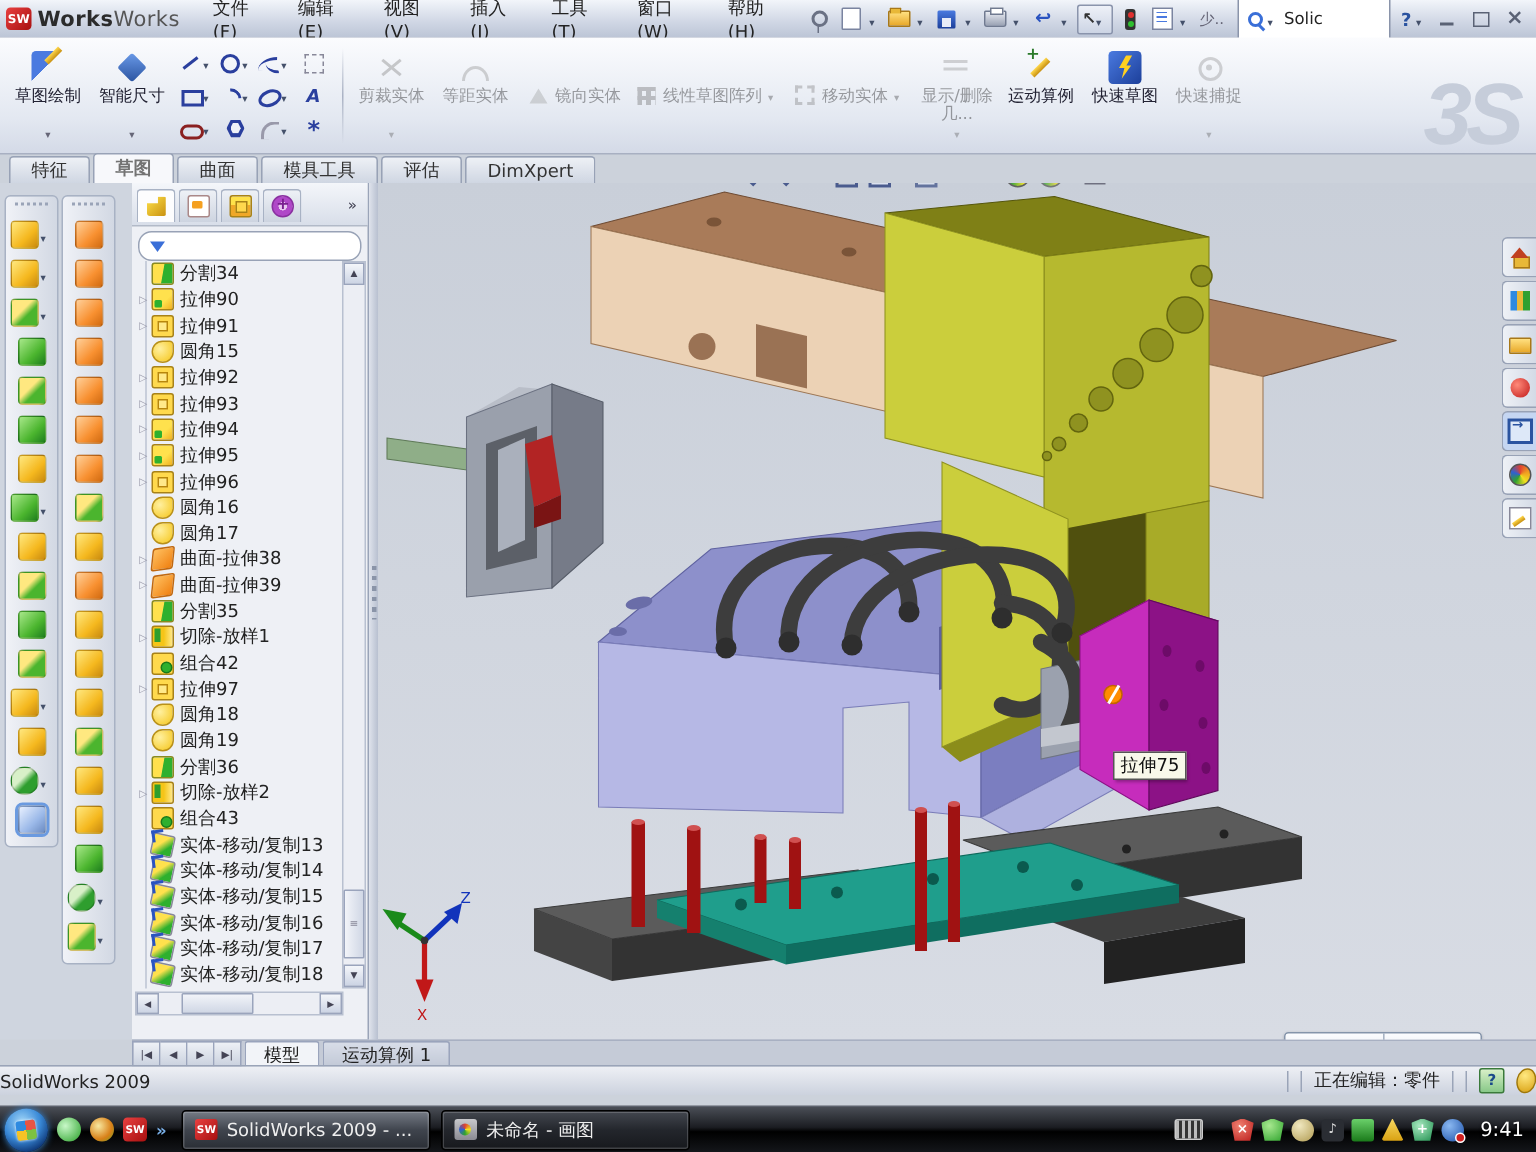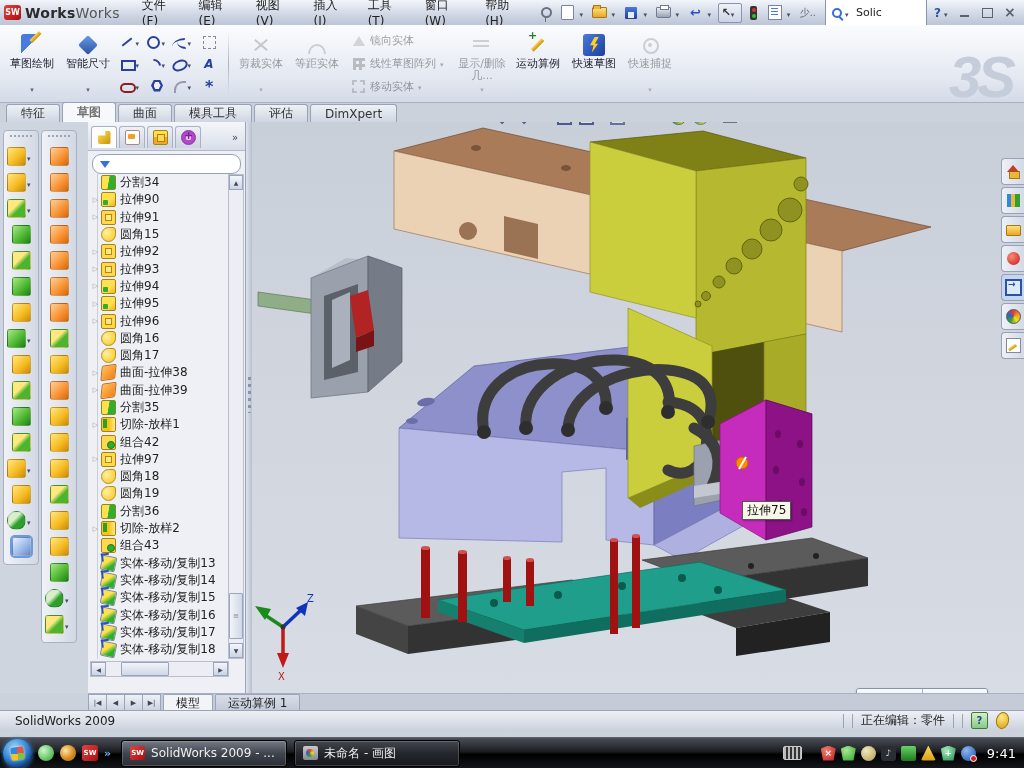--- a/index.html
+++ b/index.html
@@ -64,21 +64,21 @@
   .disabled{opacity:.42;filter:grayscale(.9);align-items:center;}
   .ci{width:22px;height:22px;display:flex;align-items:center;justify-content:center;position:relative}
   .ci-sketch{background:linear-gradient(135deg,#4a7ae0 45%,transparent 45%);border-radius:3px;position:relative}
   .ci-sketch::after{content:"";position:absolute;right:1px;top:1px;width:13px;height:4px;background:linear-gradient(#ffd84d,#c89010);transform:rotate(-45deg)}
   .ci-dim{width:14px;height:14px;background:linear-gradient(135deg,#6a9ae8,#2a53a0);transform:rotate(45deg);border-radius:2px}
   .ci-trim{background:none}
   .ci-trim::before,.ci-trim::after{content:"";position:absolute;left:10px;top:3px;width:2px;height:16px;background:#888}
   .ci-trim::after{transform:rotate(50deg)}.ci-trim::before{transform:rotate(-50deg)}
   .ci-convert{width:15px;height:15px;border:2px solid #2a3f9e;background:linear-gradient(135deg,#cdd9f2 50%,#4a7ae0 50%)}
   .ci-offset{border:2px solid #999;border-radius:50% 50% 0 0/100% 100% 0 0;border-bottom:none;width:14px;height:8px;margin-top:8px}
-  .stack3{display:flex;flex-direction:column;gap:1px;z-index:1}
+  .stack3{display:flex;flex-direction:row;gap:1px;z-index:1}
   .srow{display:flex;align-items:center;gap:4px;height:22px;font-size:11px;color:#223;padding:0 4px;border-radius:2px}
   .si{width:15px;height:15px;display:inline-flex;align-items:center;justify-content:center;position:relative}
   .si-mirror::after{content:"";width:0;height:0;border-left:6px solid transparent;border-right:6px solid transparent;border-bottom:10px solid #9aa;}
   .si-grid{background:
      repeating-linear-gradient(90deg,#778 0 3px,transparent 3px 6px),
      repeating-linear-gradient(#778 0 3px,transparent 3px 6px);width:12px;height:12px}
   .si-move{border:2px dashed #889;width:9px;height:9px}
   .vsep{width:1px;height:64px;background:linear-gradient(transparent,#aab2c4,transparent);margin:0 2px;z-index:1}
   .skgrid{display:grid;grid-template-columns:repeat(4,26px);grid-auto-rows:22px;align-items:center;z-index:1}
   .skcell{display:flex;align-items:center;gap:1px;justify-content:center}
@@ -218,21 +218,21 @@
   #bottomrow{position:absolute;left:88px;top:693px;width:936px;height:17px;background:#c5cbd7;border-top:1px solid #a8b0c2;
     display:flex;align-items:stretch;}
   .navbtns{display:flex;}
   .nb{width:17px;display:flex;align-items:center;justify-content:center;font-size:7px;color:#445;
     background:linear-gradient(#eef1f6,#ccd3e0);border:1px solid #9aa4bc;border-left-width:0}
   .nb:first-child{border-left-width:1px}
   .dtab{display:flex;align-items:center;padding:0 12px;font-size:12px;color:#222;border:1px solid #9aa4bc;border-bottom:none;
     background:linear-gradient(#d8dde8,#c2c9d7);margin-left:2px;border-radius:2px 2px 0 0}
   .dtab.active{background:#f2f4f8;font-weight:normal}
   #statusbar{position:absolute;left:0;top:710px;width:1024px;height:20px;
-    background:linear-gradient(#eef0f5,#ccd2de);border-top:1px solid #9aa4b8;display:flex;align-items:center;box-sizing:border-box;padding:0 15px;}
+    background:linear-gradient(#eef0f5,#ccd2de);border-top:1px solid #9aa4b8;display:flex;align-items:center;box-sizing:border-box;padding:0 0;}
   .st-right{margin-left:auto;display:flex;align-items:center;gap:8px}
   .st-sep{width:1px;height:14px;background:#9aa4b8}
   .st-help{width:15px;height:15px;background:linear-gradient(#d8f0c8,#88c888);border:1px solid #3a7a3a;border-radius:2px;
     display:flex;align-items:center;justify-content:center;font-size:10px;font-weight:bold;color:#1a4a8a}
   .st-oval{width:11px;height:15px;background:radial-gradient(circle at 35% 30%,#ffe880,#d8a010);border:1px solid #a07808;border-radius:50%;transform:rotate(15deg)}
   #taskbar{position:absolute;left:0;top:737px;width:1024px;height:31px;
     background:linear-gradient(#4a4e56,#1b1d22 45%,#000 55%,#14161a);border-top:1px solid #5c616c;
     display:flex;align-items:center;box-sizing:border-box;}
   .orb{width:29px;height:29px;border-radius:50%;margin:0 6px 0 3px;position:relative;flex:none;
     background:radial-gradient(circle at 40% 30%,#9ed4f8,#3a8ad8 45%,#123f80 75%,#081f48);box-shadow:0 0 5px #3a8ad8;}

